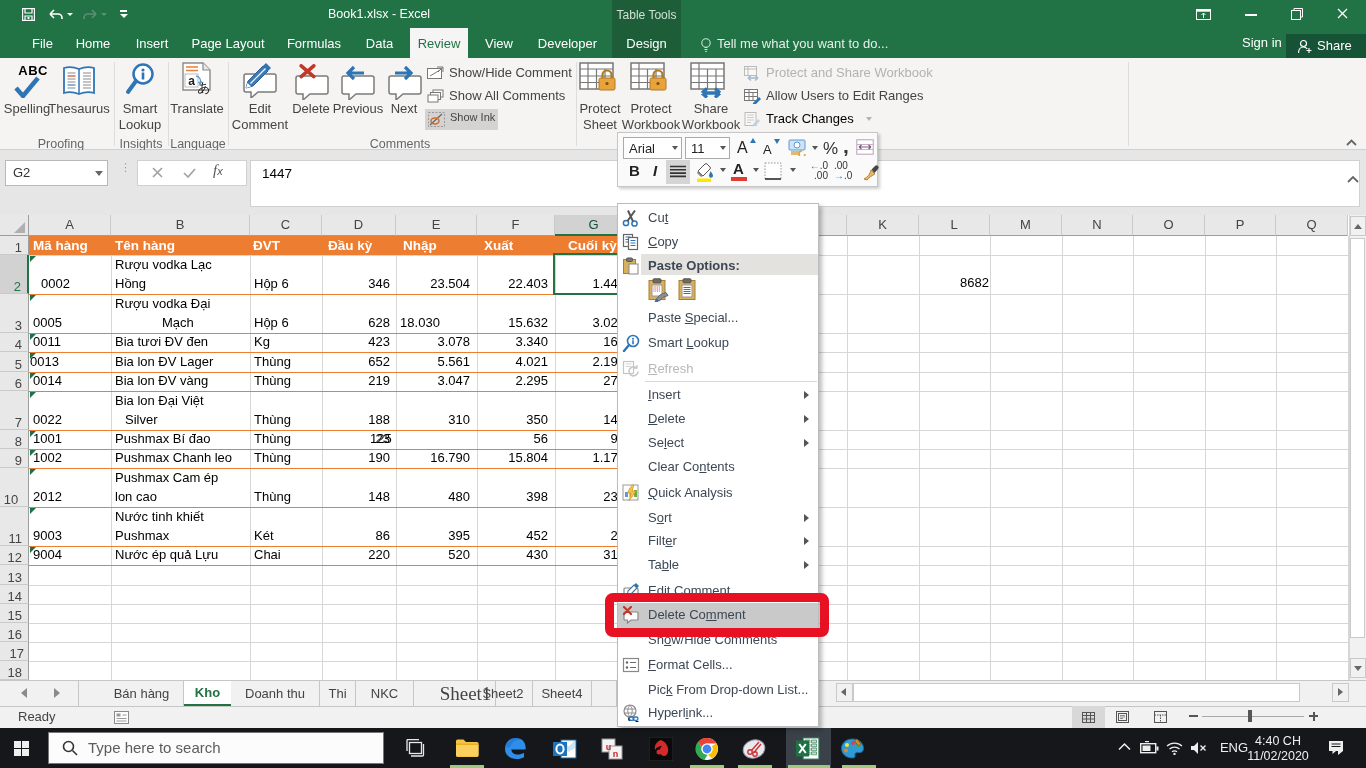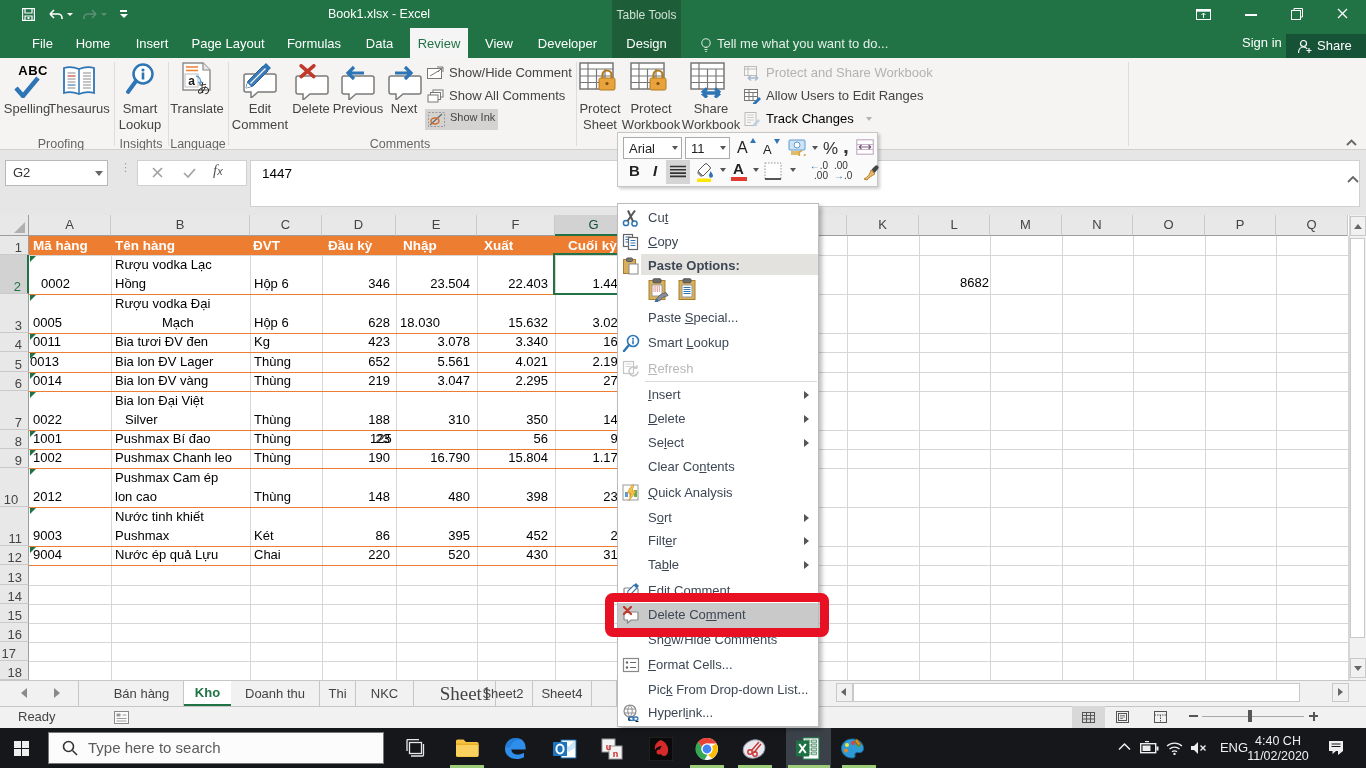--- a/index.html
+++ b/index.html
@@ -259,21 +259,21 @@
 <div class="ab" style="left:0;top:391px;width:29px;height:39px;background:#e8e8e8;border-right:1px solid #9e9e9e;border-bottom:1px solid #c9c9c9;color:#444;font-size:13px;text-align:right;padding-right:6px;line-height:64px;">7</div>
 <div class="ab" style="left:0;top:430px;width:29px;height:19px;background:#e8e8e8;border-right:1px solid #9e9e9e;border-bottom:1px solid #c9c9c9;color:#444;font-size:13px;text-align:right;padding-right:6px;line-height:24px;">8</div>
 <div class="ab" style="left:0;top:449px;width:29px;height:19px;background:#e8e8e8;border-right:1px solid #9e9e9e;border-bottom:1px solid #c9c9c9;color:#444;font-size:13px;text-align:right;padding-right:6px;line-height:24px;">9</div>
 <div class="ab" style="left:0;top:468px;width:29px;height:39px;background:#e8e8e8;border-right:1px solid #9e9e9e;border-bottom:1px solid #c9c9c9;color:#444;font-size:13px;text-align:center;padding-right:6px;line-height:64px;">10</div>
 <div class="ab" style="left:0;top:507px;width:29px;height:39px;background:#e8e8e8;border-right:1px solid #9e9e9e;border-bottom:1px solid #c9c9c9;color:#444;font-size:13px;text-align:right;padding-right:6px;line-height:64px;">11</div>
 <div class="ab" style="left:0;top:546px;width:29px;height:19px;background:#e8e8e8;border-right:1px solid #9e9e9e;border-bottom:1px solid #c9c9c9;color:#444;font-size:13px;text-align:right;padding-right:6px;line-height:24px;">12</div>
 <div class="ab" style="left:0;top:565px;width:29px;height:20px;background:#e8e8e8;border-right:1px solid #9e9e9e;border-bottom:1px solid #c9c9c9;color:#444;font-size:13px;text-align:right;padding-right:6px;line-height:26px;">13</div>
 <div class="ab" style="left:0;top:585px;width:29px;height:19px;background:#e8e8e8;border-right:1px solid #9e9e9e;border-bottom:1px solid #c9c9c9;color:#444;font-size:13px;text-align:right;padding-right:6px;line-height:24px;">14</div>
 <div class="ab" style="left:0;top:604px;width:29px;height:19px;background:#e8e8e8;border-right:1px solid #9e9e9e;border-bottom:1px solid #c9c9c9;color:#444;font-size:13px;text-align:right;padding-right:6px;line-height:24px;">15</div>
 <div class="ab" style="left:0;top:623px;width:29px;height:19px;background:#e8e8e8;border-right:1px solid #9e9e9e;border-bottom:1px solid #c9c9c9;color:#444;font-size:13px;text-align:right;padding-right:6px;line-height:24px;">16</div>
-<div class="ab" style="left:0;top:642px;width:29px;height:19px;background:#e8e8e8;border-right:1px solid #9e9e9e;border-bottom:1px solid #c9c9c9;color:#444;font-size:13px;text-align:right;padding-right:12px;line-height:24px;">17</div>
+<div class="ab" style="left:0;top:642px;width:29px;height:19px;background:#e8e8e8;border-right:1px solid #9e9e9e;border-bottom:1px solid #c9c9c9;color:#444;font-size:13px;text-align:right;padding-right:4px;line-height:24px;">17</div>
 <div class="ab" style="left:0;top:661px;width:29px;height:19px;background:#e8e8e8;border-right:1px solid #9e9e9e;border-bottom:1px solid #c9c9c9;color:#444;font-size:13px;text-align:right;padding-right:6px;line-height:24px;">18</div>
 <div class="vline" style="left:111px;top:236px;height:444px;"></div>
 <div class="vline" style="left:250px;top:236px;height:444px;"></div>
 <div class="vline" style="left:322px;top:236px;height:444px;"></div>
 <div class="vline" style="left:396px;top:236px;height:444px;"></div>
 <div class="vline" style="left:477px;top:236px;height:444px;"></div>
 <div class="vline" style="left:555px;top:236px;height:444px;"></div>
 <div class="vline" style="left:633px;top:236px;height:444px;"></div>
 <div class="vline" style="left:704px;top:236px;height:444px;"></div>
 <div class="vline" style="left:776px;top:236px;height:444px;"></div>

